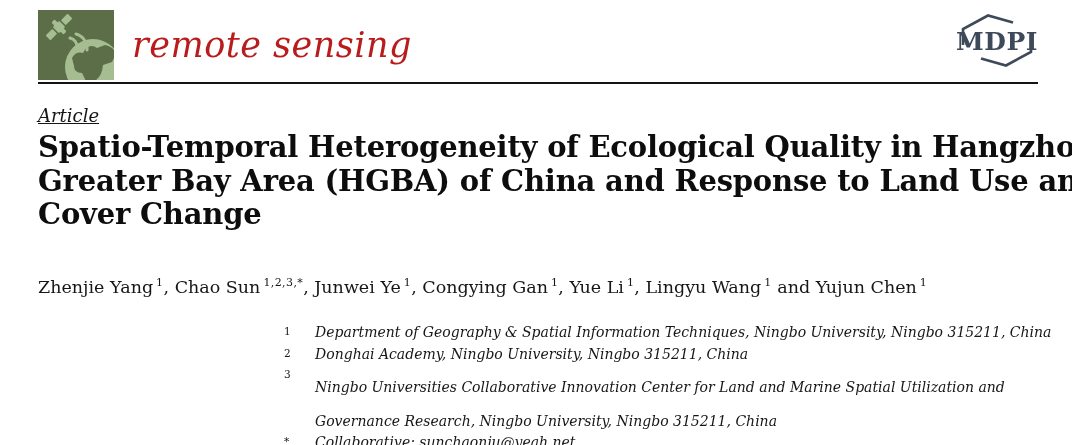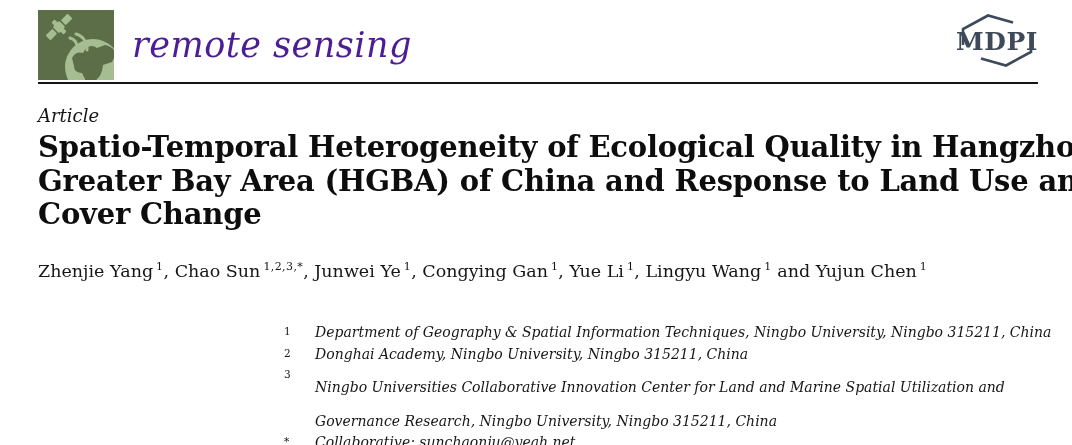--- a/index.html
+++ b/index.html
@@ -6,34 +6,34 @@
   html, body { background: #ffffff; }
   body {
     width: 1072px; height: 445px;
     position: relative; overflow: hidden;
     font-family: "DejaVu Serif", serif;
     color: #161616;
   }
   .logo-row { position: absolute; left: 38px; top: 10px; display: flex; align-items: center; }
   .journal-logo { width: 76px; height: 70px; display: block; }
   .journal-name {
-    font-style: italic; font-size: 35px; color: #4c1d95;
+    font-style: italic; font-size: 35px; color: #b91c1c;
     margin-left: 18px; letter-spacing: 0.5px; line-height: 70px;
   }
   .mdpi-logo { position: absolute; right: 30px; top: 11px; width: 90px; height: 60px; }
   .mdpi-text { font-family: "DejaVu Serif", serif; font-weight: bold; letter-spacing: 0.5px; }
   .header-rule { position: absolute; left: 38px; top: 82px; width: 1000px; border-top: 2px solid #141414; }
-  .article-label { position: absolute; left: 38px; top: 105px; font-style: italic; font-size: 18px; }
+  .article-label { position: absolute; left: 38px; top: 105px; font-style: italic; font-size: 18px; text-decoration: underline; }
   .title {
     position: absolute; left: 38px; top: 131px;
     font-weight: bold; font-size: 29px; line-height: 33.5px;
     color: #0d0d0d; white-space: nowrap; letter-spacing: -0.2px;
   }
   .title-line { display: block; }
-  .authors { position: absolute; left: 38px; top: 260px; font-size: 17.5px; white-space: nowrap; }
+  .authors { position: absolute; left: 38px; top: 276px; font-size: 17.5px; white-space: nowrap; }
   .authors sup { font-size: 11px; margin-left: 3px; letter-spacing: 0.4px; }
   .affiliations { position: absolute; left: 284px; top: 322px; font-size: 14px; line-height: 21.6px; }
   .aff-row { display: grid; grid-template-columns: 31px auto; }
   .aff-marker { font-size: 10.5px; line-height: 19px; }
   .aff-text { white-space: nowrap; font-style: italic; }
   .aff-line { display: block; white-space: nowrap; margin-top: 12px; }
 </style>
 </head>
 <body>
 

